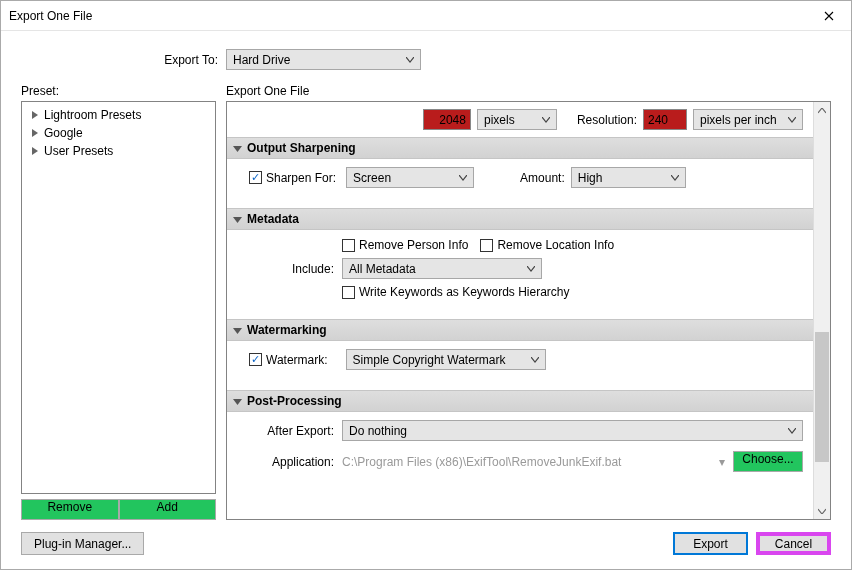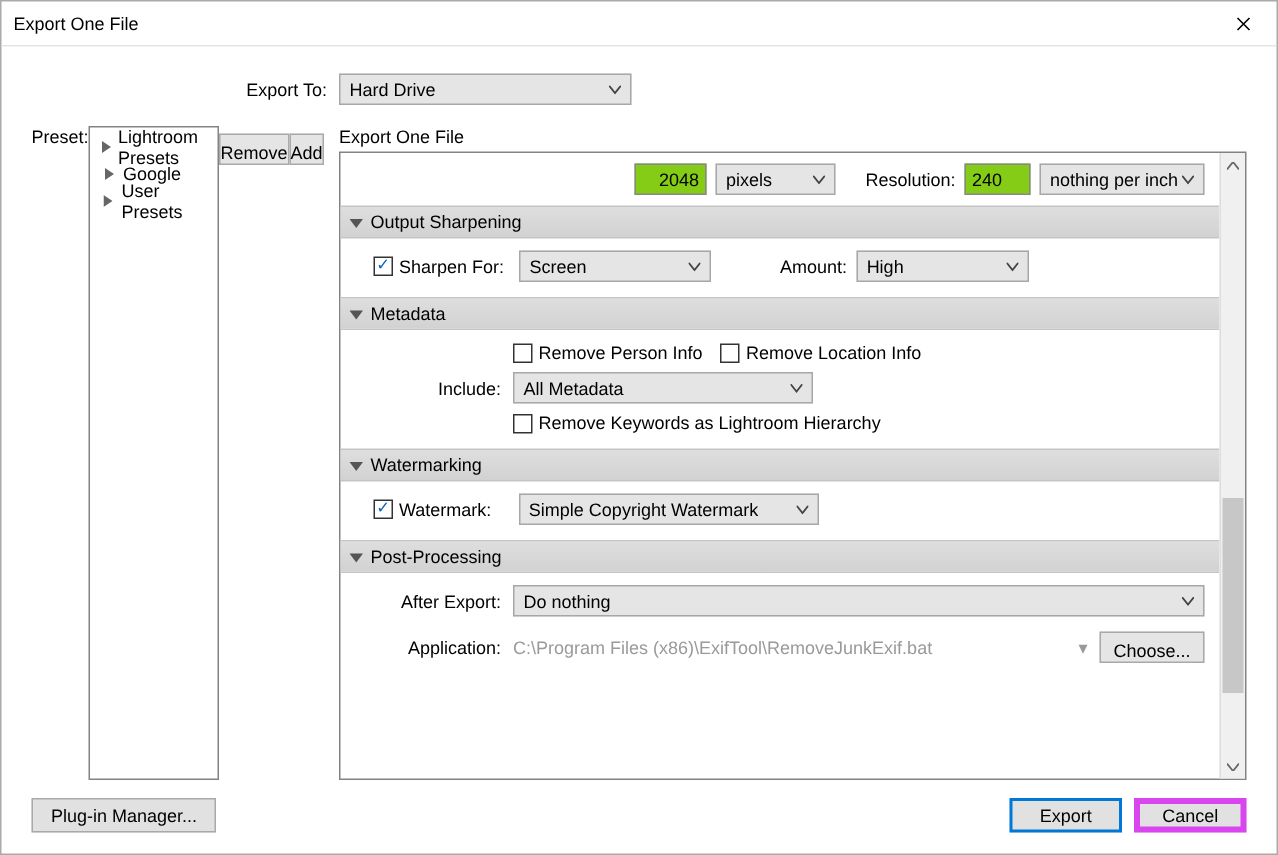--- a/index.html
+++ b/index.html
@@ -9,42 +9,42 @@
 .titlebar .title{flex:1}
 .close-btn{width:45px;height:28px;display:flex;align-items:center;justify-content:center;cursor:pointer}
 .close-btn svg{width:10px;height:10px}
 .body{flex:1;padding:18px 20px 14px 20px;display:flex;flex-direction:column}
 .exportto-row{display:flex;align-items:center;margin-bottom:14px}
 .exportto-row .lbl{width:205px;text-align:right;padding-right:8px}
 .select{border:1px solid #a7a7a7;background:#e5e5e5;height:21px;display:flex;align-items:center;padding:0 4px 0 6px;position:relative}
 .select .caret{position:absolute;right:6px;top:7px}
 .caret svg{width:8px;height:6px;display:block}
 .main{flex:1;display:flex;gap:10px;min-height:0}
-.left{width:195px;display:flex;flex-direction:row}
+.left{width:195px;display:flex;flex-direction:column}
 .left .lbl, .right .lbl2{margin-bottom:3px}
 .preset-list{flex:1;border:1px solid #838383;background:#fff;padding:4px 2px;overflow:auto}
 .preset-item{display:flex;align-items:center;height:18px;padding-left:6px}
 .preset-item .tri{width:10px;display:flex;justify-content:center;margin-right:4px}
 .tri svg{width:6px;height:8px}
 .btnrow{display:flex;margin-top:5px}
-.btn{border:1px solid #a9a9a9;background:#e5e5e5;height:21px;display:flex;align-items:flex-end;justify-content:center;flex:1;cursor:pointer}
+.btn{border:1px solid #a9a9a9;background:#22c55e;height:21px;display:flex;align-items:flex-start;justify-content:center;flex:1;cursor:pointer}
 .btn.disabled{color:#9a9a9a}
 .right{flex:1;display:flex;flex-direction:column;min-width:0}
 .settings{flex:1;border:1px solid #838383;background:#fff;display:flex;min-height:0}
 .scrollarea{flex:1;overflow:hidden;padding:0}
 .scrollbar{width:17px;background:#f0f0f0;border-left:1px solid #ddd;position:relative}
 .scrollbar .thumb{position:absolute;left:1px;right:1px;background:#c7c7c7}
 .scrollbar .arrow{position:absolute;left:0;right:0;height:17px;display:flex;align-items:center;justify-content:center}
 .firstrow{height:35px;display:flex;align-items:center;justify-content:flex-end;padding-right:10px;gap:6px}
-.numinput{border:1px solid #888;height:21px;width:48px;padding:0 4px;text-align:right;background:#84cc16}
+.numinput{border:1px solid #888;height:21px;width:48px;padding:0 4px;text-align:right;background:#b91c1c}
 .section-head{background:linear-gradient(#dedede,#d2d2d2);height:22px;display:flex;align-items:center;padding-left:6px;border-top:1px solid #c5c5c5;border-bottom:1px solid #c5c5c5}
 .section-head .dtri{margin-right:5px}
 .dtri svg{width:9px;height:9px;display:block}
-.section-head .t{font-weight:400}
-.section-body{padding:8px 10px 10px 10px}
+.section-head .t{font-weight:700}
+.section-body{padding:8px 10px 20px 10px}
 .row{display:flex;align-items:center;margin-bottom:6px}
 .row:last-child{margin-bottom:0}
 .rlabel{width:105px;text-align:right;padding-right:8px}
 .cb{width:13px;height:13px;border:1px solid #333;background:#fff;display:inline-flex;align-items:center;justify-content:center;margin-right:4px;flex-shrink:0}
 .cb.checked::after{content:"✓";color:#0a64c8;font-size:11px;line-height:1}
 .small-sel{width:120px}
 .disabled-text{color:#9a9a9a}
 .footer{display:flex;align-items:center;margin-top:12px}
 .footer .spacer{flex:1}
 .footer .fbtn{border:4px solid #d946ef;background:#e1e1e1;height:23px;min-width:75px;padding:0 12px;display:flex;align-items:center;justify-content:center;margin-left:8px;cursor:pointer}
@@ -127,21 +127,21 @@
        <span>pixels</span>
        <span class="caret">
                     <svg viewBox="0 0 8 6">
                       <path d="M0 0 L4 5 L8 0" fill="none" stroke="#444" stroke-width="1.2"></path>
                     </svg>
                   </span>
       </div>
       <span style="margin-left:14px">Resolution:</span>
       <input class="numinput" style="width: 44px; text-align: left;" value="240">
       <div class="select" style="width:110px">
-       <span>nothing per inch</span>
+       <span>pixels per inch</span>
        <span class="caret">
                     <svg viewBox="0 0 8 6">
                       <path d="M0 0 L4 5 L8 0" fill="none" stroke="#444" stroke-width="1.2"></path>
                     </svg>
                   </span>
       </div>
      </div>
 
      <div class="section-head">
       <span class="dtri">
@@ -199,21 +199,21 @@
         <span class="caret">
                       <svg viewBox="0 0 8 6">
                         <path d="M0 0 L4 5 L8 0" fill="none" stroke="#444" stroke-width="1.2"></path>
                       </svg>
                     </span>
        </div>
       </div>
       <div class="row">
        <span class="rlabel"></span>
        <span class="cb"></span>
-       <span>Remove Keywords as Lightroom Hierarchy</span>
+       <span>Write Keywords as Keywords Hierarchy</span>
       </div>
      </div>
 
      <div class="section-head">
       <span class="dtri">
                   <svg viewBox="0 0 9 9">
                     <path d="M0 2 L9 2 L4.5 8 Z" fill="#555"></path>
                   </svg>
                 </span>
       <span class="t">Watermarking</span>

